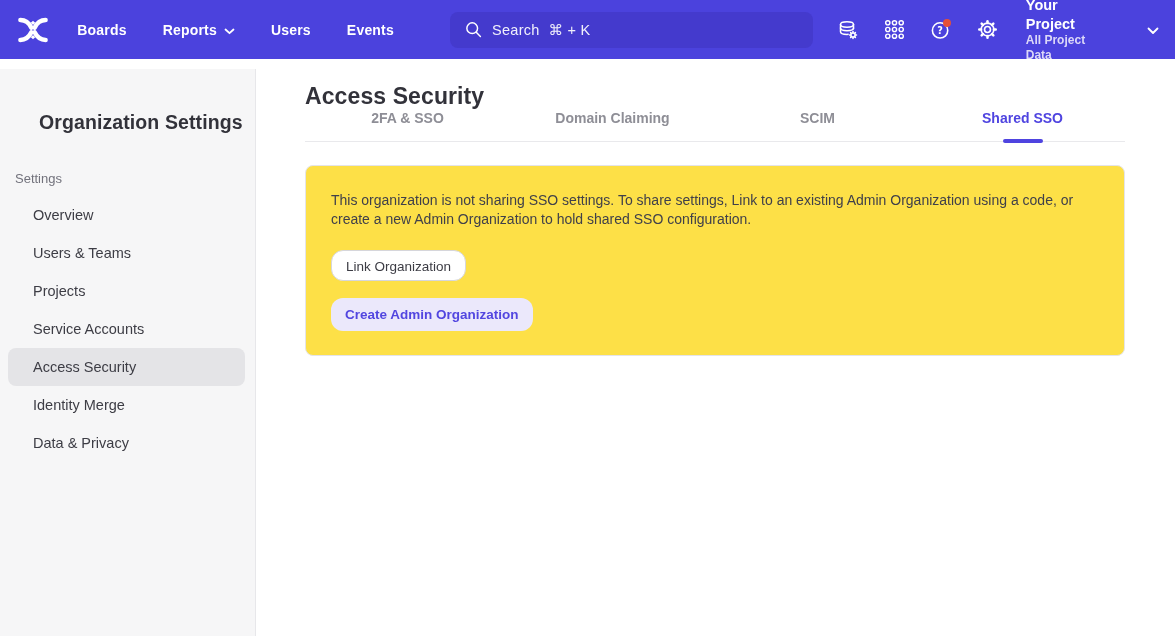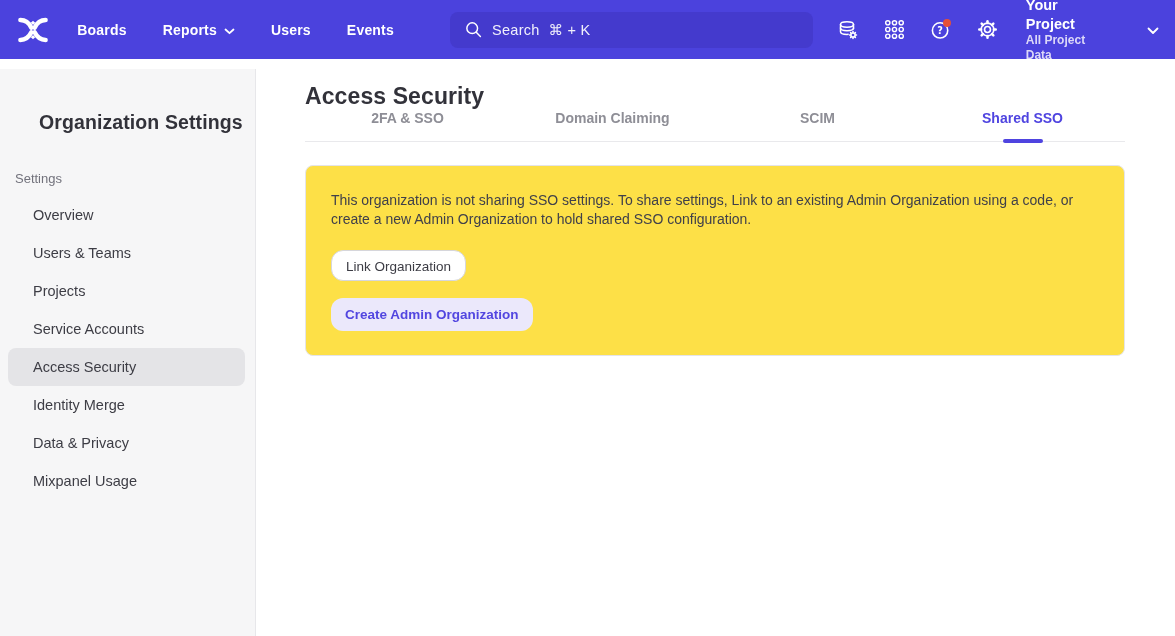--- a/index.html
+++ b/index.html
@@ -195,21 +195,20 @@
   <div class="sidebar-title">Organization Settings</div>
   <div class="sidebar-section">Settings</div>
   <ul class="sidebar-menu">
     <li class="sidebar-item">Overview</li>
     <li class="sidebar-item">Users &amp; Teams</li>
     <li class="sidebar-item">Projects</li>
     <li class="sidebar-item">Service Accounts</li>
     <li class="sidebar-item selected">Access Security</li>
     <li class="sidebar-item">Identity Merge</li>
     <li class="sidebar-item">Data &amp; Privacy</li>
-    <li class="sidebar-item">Mixpanel Usage</li>
   </ul>
 </div>
 
 <div class="main">
   <h1 class="page-title">Access Security</h1>
 
   <div class="tabs">
     <div class="tab">
       <span>2FA &amp; SSO</span>
       

